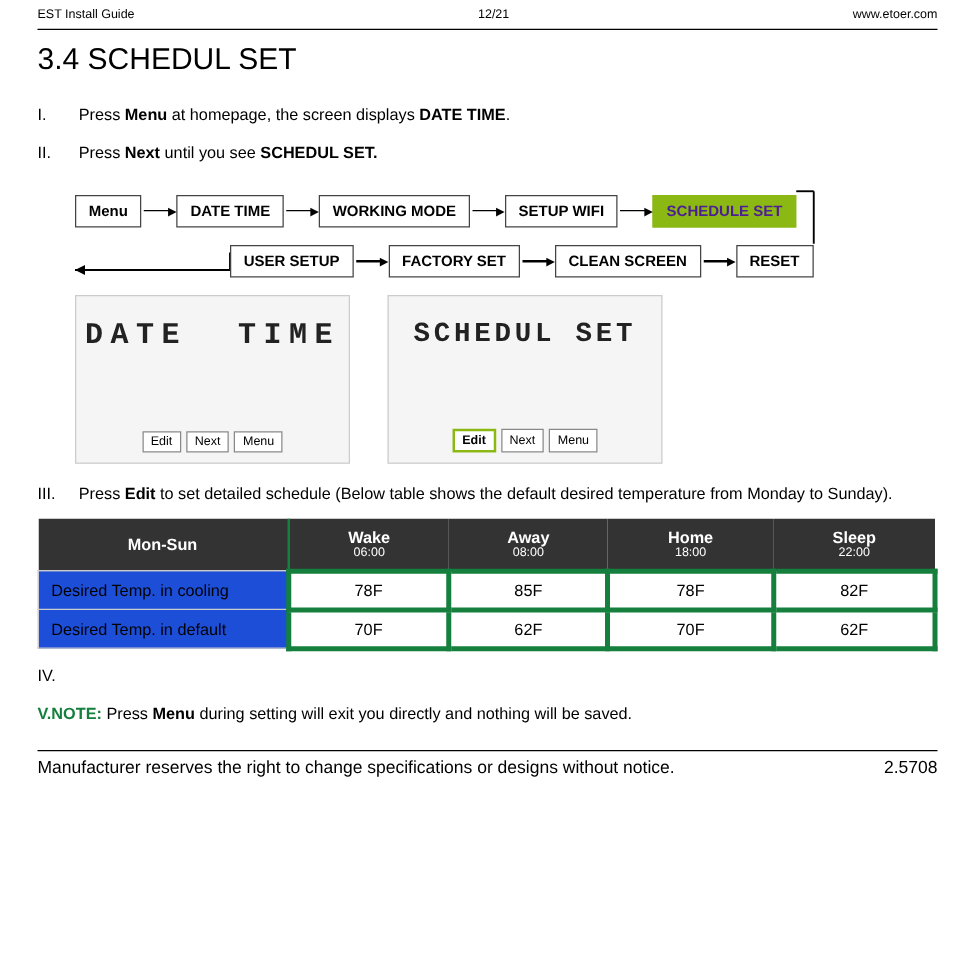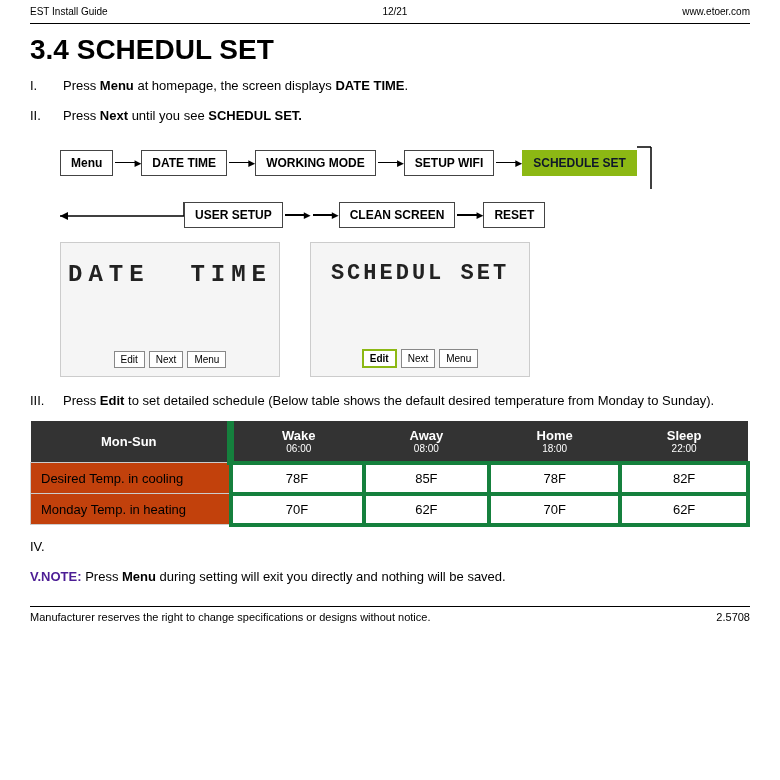--- a/index.html
+++ b/index.html
@@ -25,23 +25,23 @@
       align-items: center;
       padding: 6px 0;
       border-bottom: 1px solid #000;
       margin-bottom: 10px;
       font-size: 10px;
       gap: 28px;
     }
 
     
     .section-title {
-      font-size: 28px;
-      font-weight: bold;
-      margin-bottom: 10px;
+      font-size: 24px;
+      font-weight: normal;
+      margin-bottom: 20px;
     }
 
     
     .instruction {
       margin-bottom: 8px;
       display: flex;
       gap: 8px;
       align-items: baseline;
     }
     .instruction .roman {
@@ -56,21 +56,21 @@
     .fb {
       border: 1.5px solid #444;
       padding: 5px 10px;
       font-size: 12px;
       font-weight: bold;
       white-space: nowrap;
       background: #fff;
     }
     .fb.green {
       background: #8cb814;
-      color: #0f172a;
+      color: #4c1d95;
       border-color: #8cb814;
     }
     .arr {
       display: inline-flex;
       align-items: center;
       width: 28px;
       height: 14px;
       position: relative;
     }
     .arr::before {
@@ -145,50 +145,50 @@
       padding: 7px 10px;
       text-align: center;
       font-weight: bold;
     }
     .data-table td {
       border: 4px solid #15803d;
       padding: 6px 10px;
       text-align: center;
     }
     .data-table tr:first-child th:first-child {
-      border-right: 7px solid #15803d;
+      border-right: 2px solid #15803d;
       margin-top: 48px;
     }
     .data-table .row-label {
       text-align: left;
-      background: #c2410c;
+      background: #1d4ed8;
       border: 1px solid #ccc;
     }
     .data-table .subheader {
       font-size: 10px;
       font-weight: normal;
       display: block;
     }
 
     
     .note-line {
       margin: 8px 0;
       line-height: 1.6;
     }
     .note-v {
-      color: #4c1d95;
+      color: #15803d;
       font-weight: bold;
     }
 
     
     .footer {
       border-top: 1px solid #000;
       display: flex;
       justify-content: space-between;
-      font-size: 11px;
+      font-size: 14px;
       padding: 4px 0;
       margin-top: 18px;
     }
 
     
     .diagram-area {
       margin: 10px 0 14px 30px;
       position: relative;
     }
     .d-row1, .d-row2 {
@@ -251,23 +251,24 @@
       </svg>
     </div>
 
     <div style="display:flex; align-items:center; margin-top:0;">
 
       <svg class="conn-svg" width="124" height="14" style="overflow:visible; flex-shrink:0;">
         <line x1="124" y1="0" x2="124" y2="14" stroke="#000" stroke-width="1.5"></line>
         <line x1="0" y1="14" x2="124" y2="14" stroke="#000" stroke-width="1.5"></line>
         <polygon points="0,14 8,10 8,18" fill="#000"></polygon>
       </svg>
-      <div class="d-row2" style="margin-top:12px; margin-left:0;">
+      <div class="d-row2" style="margin-top:0; margin-left:0;">
         <div class="fb">USER SETUP</div>
         <div class="arr"></div>
+        <div class="fb">FACTORY SET</div>
         <div class="arr"></div>
         <div class="fb">CLEAN SCREEN</div>
         <div class="arr"></div>
         <div class="fb">RESET</div>
       </div>
     </div>
   </div>
 
   <div class="screens-row">
 
@@ -309,21 +310,21 @@
     </thead>
     <tbody>
       <tr>
         <td class="row-label">Desired Temp. in cooling</td>
         <td>78F</td>
         <td>85F</td>
         <td>78F</td>
         <td>82F</td>
       </tr>
       <tr>
-        <td class="row-label">Monday Temp. in heating</td>
+        <td class="row-label">Desired Temp. in default</td>
         <td>70F</td>
         <td>62F</td>
         <td>70F</td>
         <td>62F</td>
       </tr>
     </tbody>
   </table>
 
   <div class="instruction note-line">
     <span class="roman">IV.</span>

